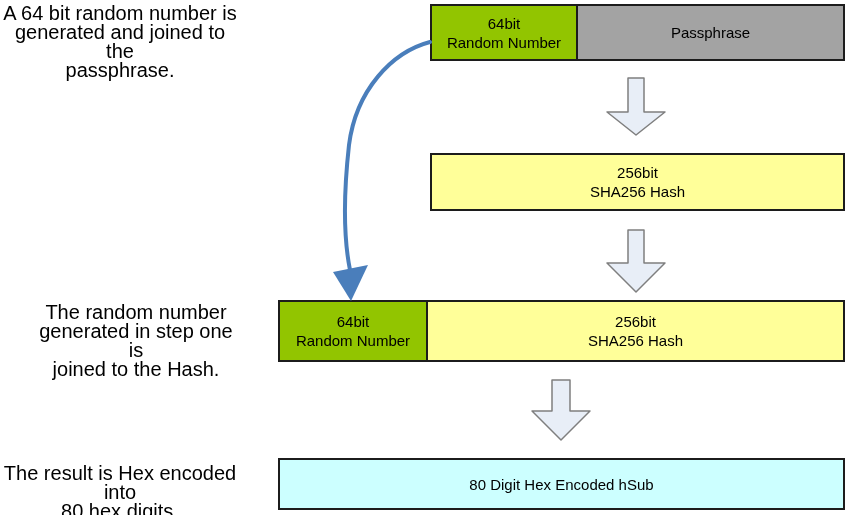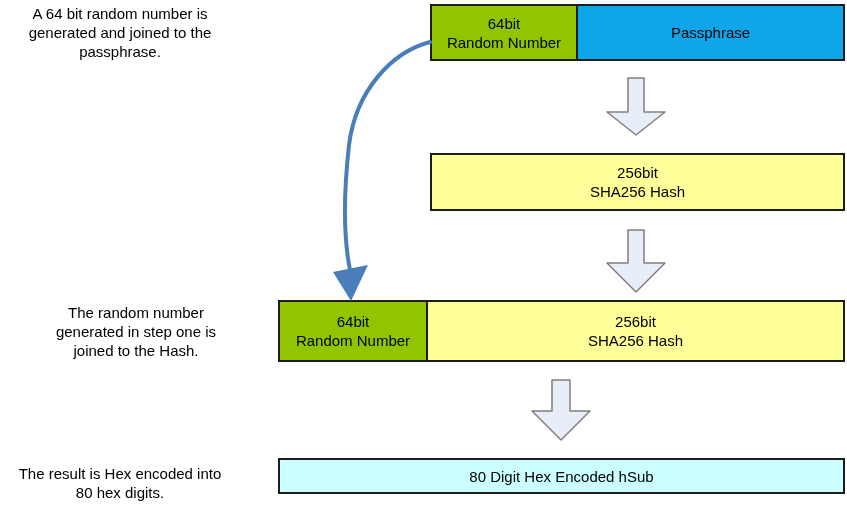--- a/index.html
+++ b/index.html
@@ -12,21 +12,21 @@
     height: 515px;
     background: #ffffff;
     overflow: hidden;
   }
 
   .caption {
     position: absolute;
     left: 0;
     width: 240px;
     text-align: center;
-    font-size: 15px;
+    font-size: 20px;
     line-height: 19px;
     white-space: pre-line;
   }
   .caption-1 { top: 4px; }
   .caption-2 { top: 149px; }
   .caption-3 { top: 303px; padding-left: 32px; }
   .caption-4 { top: 464px; }
 
   .box {
     position: absolute;
@@ -37,21 +37,21 @@
     font-size: 15px;
     line-height: 19px;
     text-align: center;
     white-space: pre-line;
   }
   .box-row1-green  { left: 430px; top: 4px;   width: 148px; height: 57px; }
   .box-row1-orange { left: 576px; top: 4px;   width: 269px; height: 57px; }
   .box-row2-yellow { left: 430px; top: 153px; width: 415px; height: 58px; }
   .box-row3-green  { left: 278px; top: 300px; width: 150px; height: 62px; }
   .box-row3-yellow { left: 426px; top: 300px; width: 419px; height: 62px; }
-  .box-row4-cyan   { left: 278px; top: 458px; width: 567px; height: 36px; }
+  .box-row4-cyan   { left: 278px; top: 458px; width: 567px; height: 52px; }
 
   svg.overlay {
     position: absolute;
     left: 0;
     top: 0;
     width: 847px;
     height: 515px;
     pointer-events: none;
   }
 </style>
@@ -64,21 +64,21 @@
 generated and joined to the
 passphrase.</div>
   <div class="caption caption-3">The random number
 generated in step one is
 joined to the Hash.</div>
   <div class="caption caption-4">The result is Hex encoded into
 80 hex digits.</div>
 
   <div class="box box-row1-green" style="background-color: rgb(146, 197, 0);">64bit
 Random Number</div>
-  <div class="box box-row1-orange" style="background-color: #0ea5e9; text-align: right;">Passphrase</div>
+  <div class="box box-row1-orange" style="background-color: #a3a3a3; text-align: right;">Passphrase</div>
 
   <div class="box box-row2-yellow" style="background-color: rgb(255, 255, 153);">256bit
 SHA256 Hash</div>
 
   <div class="box box-row3-green" style="background-color: rgb(146, 197, 0);">64bit
 Random Number</div>
   <div class="box box-row3-yellow" style="background-color: rgb(255, 255, 153);">256bit
 SHA256 Hash</div>
 
   <div class="box box-row4-cyan" style="background-color: rgb(204, 255, 255);">80 Digit Hex Encoded hSub</div>

